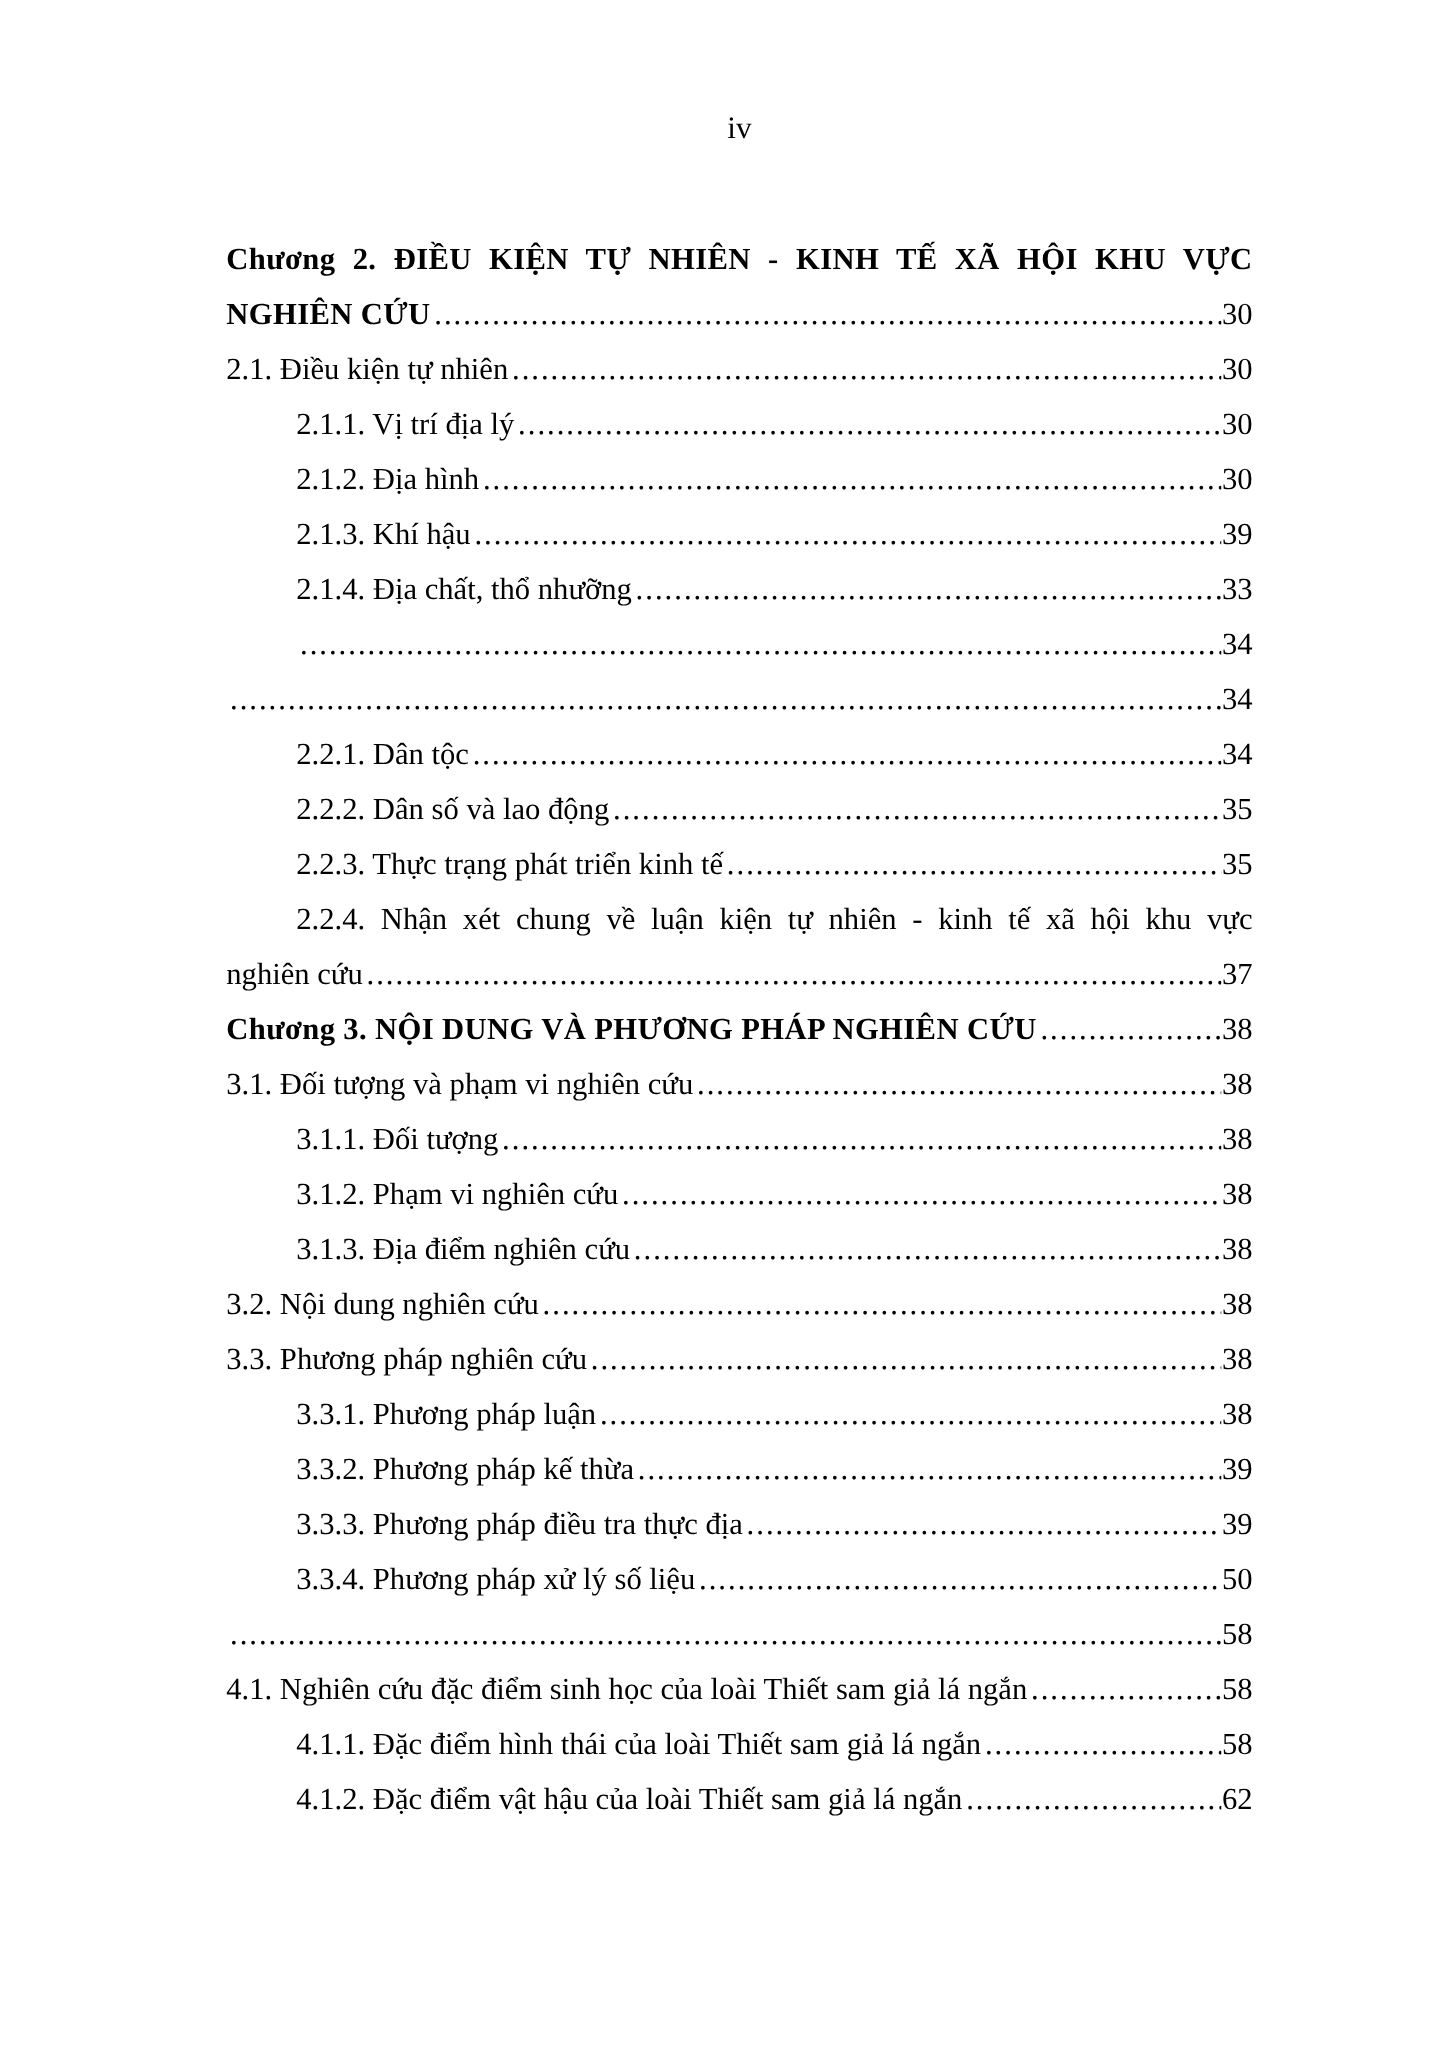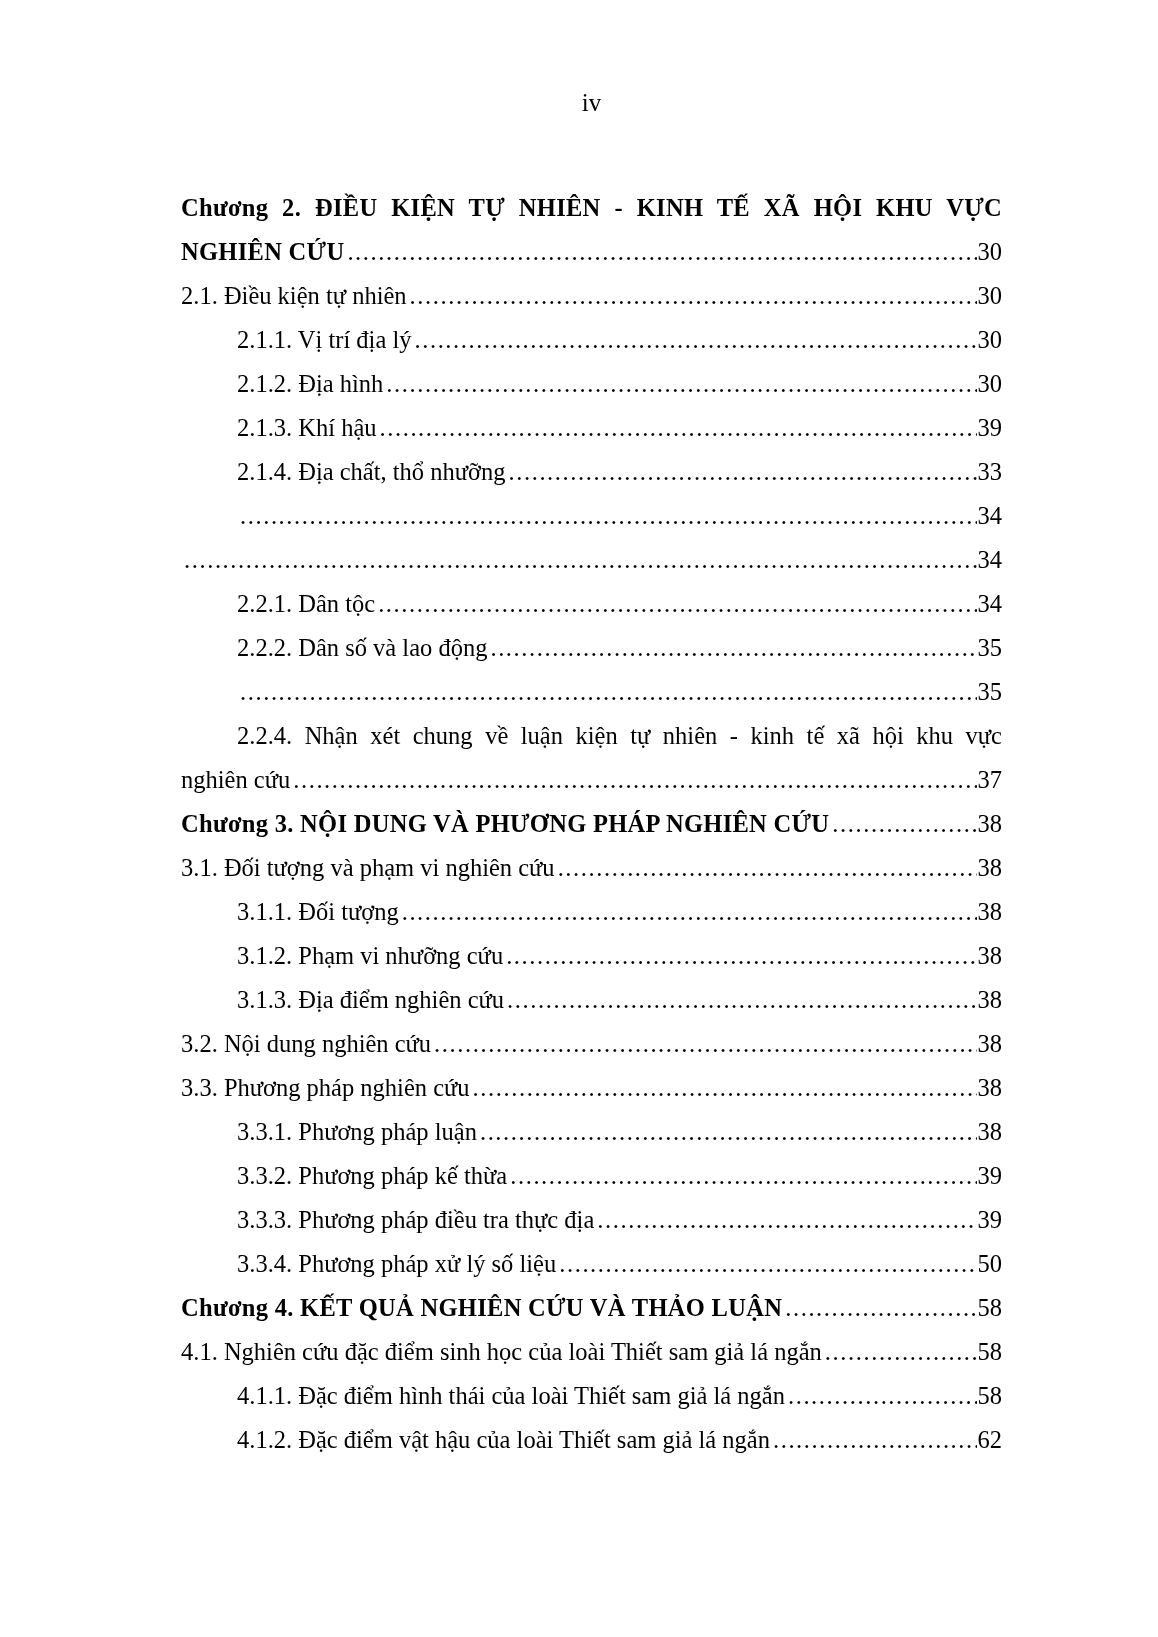--- a/index.html
+++ b/index.html
@@ -135,20 +135,21 @@
       </div>
       <div class="entry style-l2">
         <div class="line first indent">
           <span class="label">2.2.2. Dân số và lao động</span>
           <span class="leader">............................................................................................................................................................................................................................................................................................................</span>
           <span class="pagenum">35</span>
         </div>
       </div>
       <div class="entry style-l2">
         <div class="line first indent">
+          <span class="label">2.2.3. Thực trạng phát triển kinh tế</span>
           <span class="leader">............................................................................................................................................................................................................................................................................................................</span>
           <span class="pagenum">35</span>
         </div>
       </div>
       <div class="entry style-l2">
         <div class="line first indent justify-last"><span class="label">2.2.4. Nhận xét chung về luận kiện tự nhiên - kinh tế xã hội khu vực</span></div>
         <div class="line cont">
           <span class="label">nghiên cứu</span>
           <span class="leader">............................................................................................................................................................................................................................................................................................................</span>
           <span class="pagenum">37</span>
@@ -170,21 +171,21 @@
       </div>
       <div class="entry style-l2">
         <div class="line first indent">
           <span class="label">3.1.1. Đối tượng</span>
           <span class="leader">............................................................................................................................................................................................................................................................................................................</span>
           <span class="pagenum">38</span>
         </div>
       </div>
       <div class="entry style-l2">
         <div class="line first indent">
-          <span class="label">3.1.2. Phạm vi nhưỡng cứu</span>
+          <span class="label">3.1.2. Phạm vi nghiên cứu</span>
           <span class="leader">............................................................................................................................................................................................................................................................................................................</span>
           <span class="pagenum">38</span>
         </div>
       </div>
       <div class="entry style-l2">
         <div class="line first indent">
           <span class="label">3.1.3. Địa điểm nghiên cứu</span>
           <span class="leader">............................................................................................................................................................................................................................................................................................................</span>
           <span class="pagenum">38</span>
         </div>
@@ -226,21 +227,20 @@
       </div>
       <div class="entry style-l2">
         <div class="line first indent">
           <span class="label">3.3.4. Phương pháp xử lý số liệu</span>
           <span class="leader">............................................................................................................................................................................................................................................................................................................</span>
           <span class="pagenum">50</span>
         </div>
       </div>
       <div class="entry style-chapter">
         <div class="line first">
-          <span class="label">Chương 4. KẾT QUẢ NGHIÊN CỨU VÀ THẢO LUẬN</span>
           <span class="leader">............................................................................................................................................................................................................................................................................................................</span>
           <span class="pagenum">58</span>
         </div>
       </div>
       <div class="entry style-l1">
         <div class="line first">
           <span class="label">4.1. Nghiên cứu đặc điểm sinh học của loài Thiết sam giả lá ngắn</span>
           <span class="leader">............................................................................................................................................................................................................................................................................................................</span>
           <span class="pagenum">58</span>
         </div>

